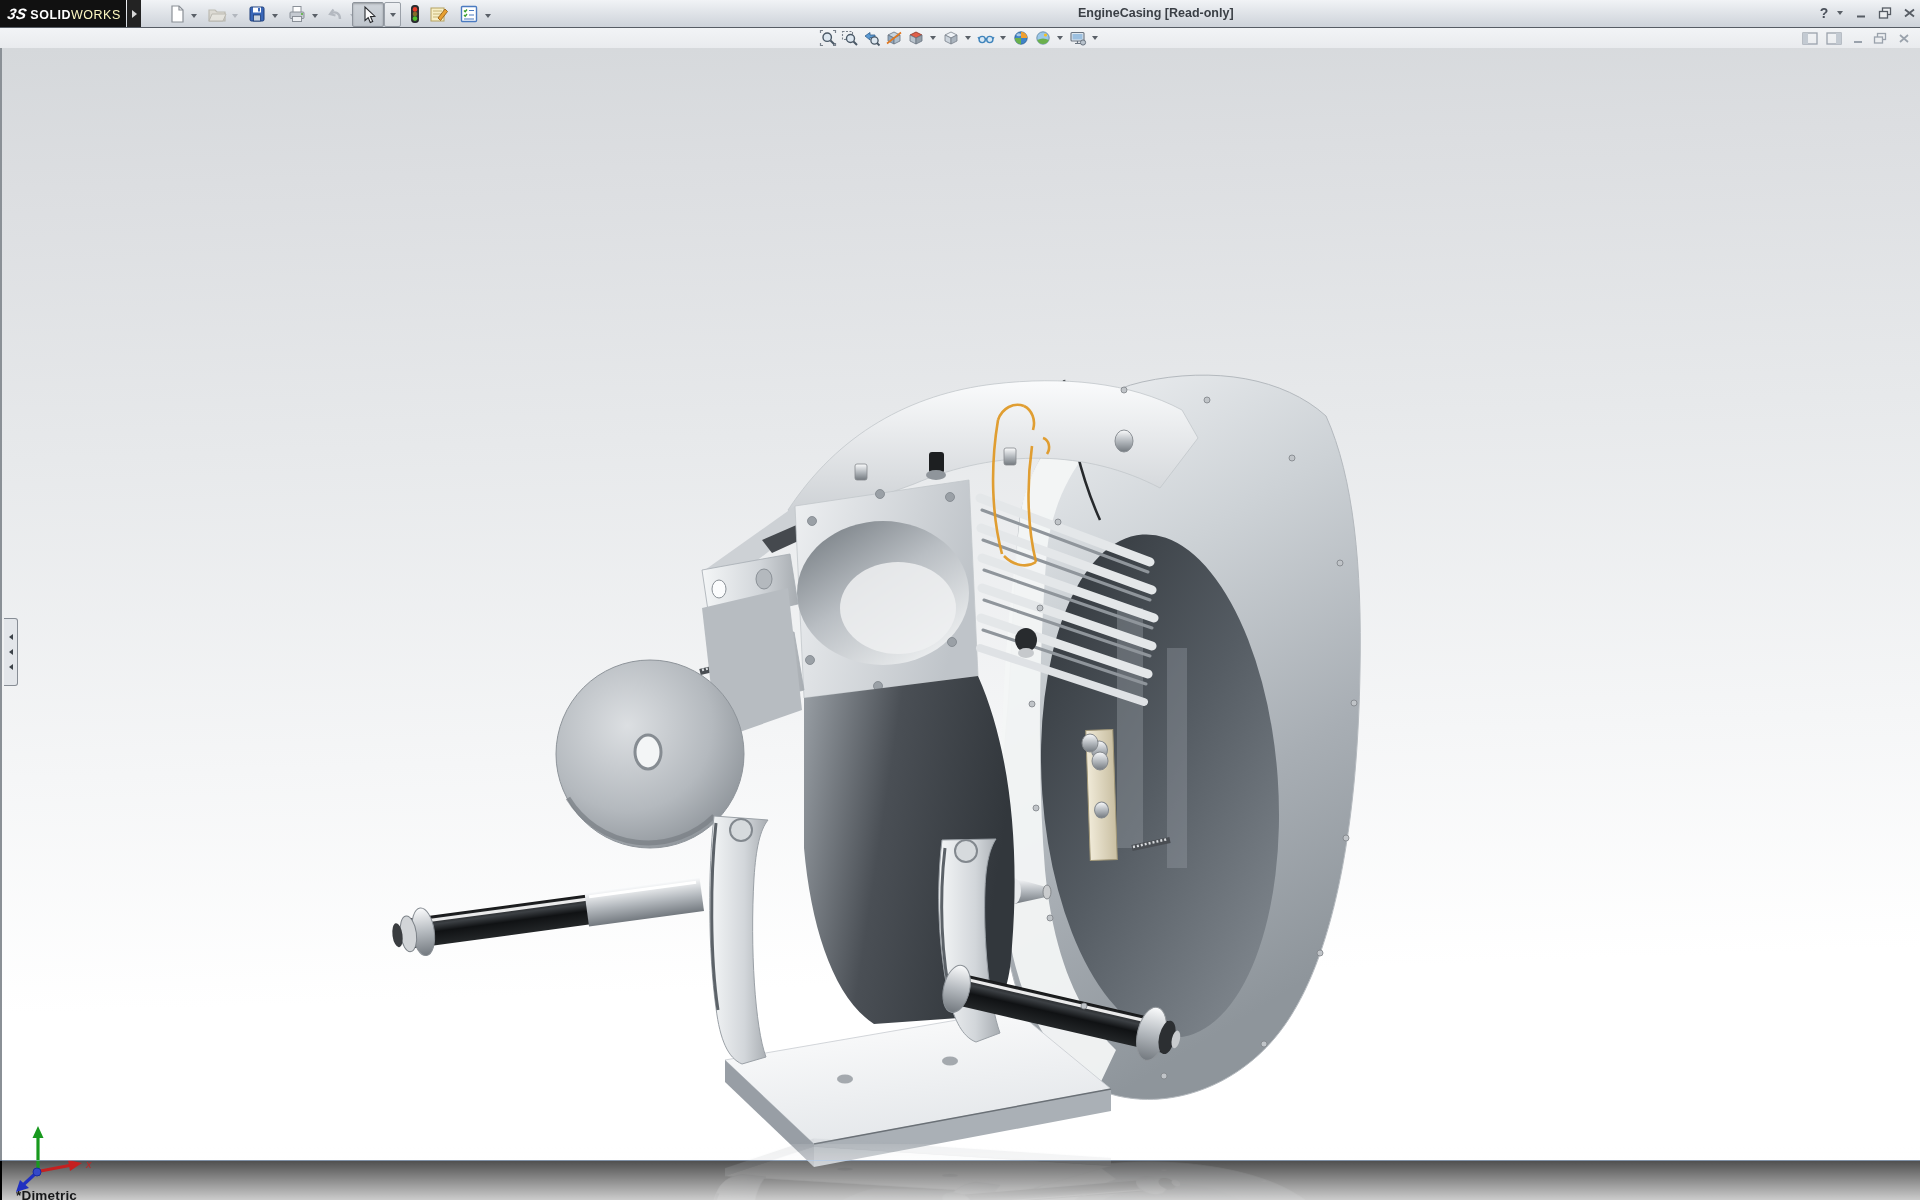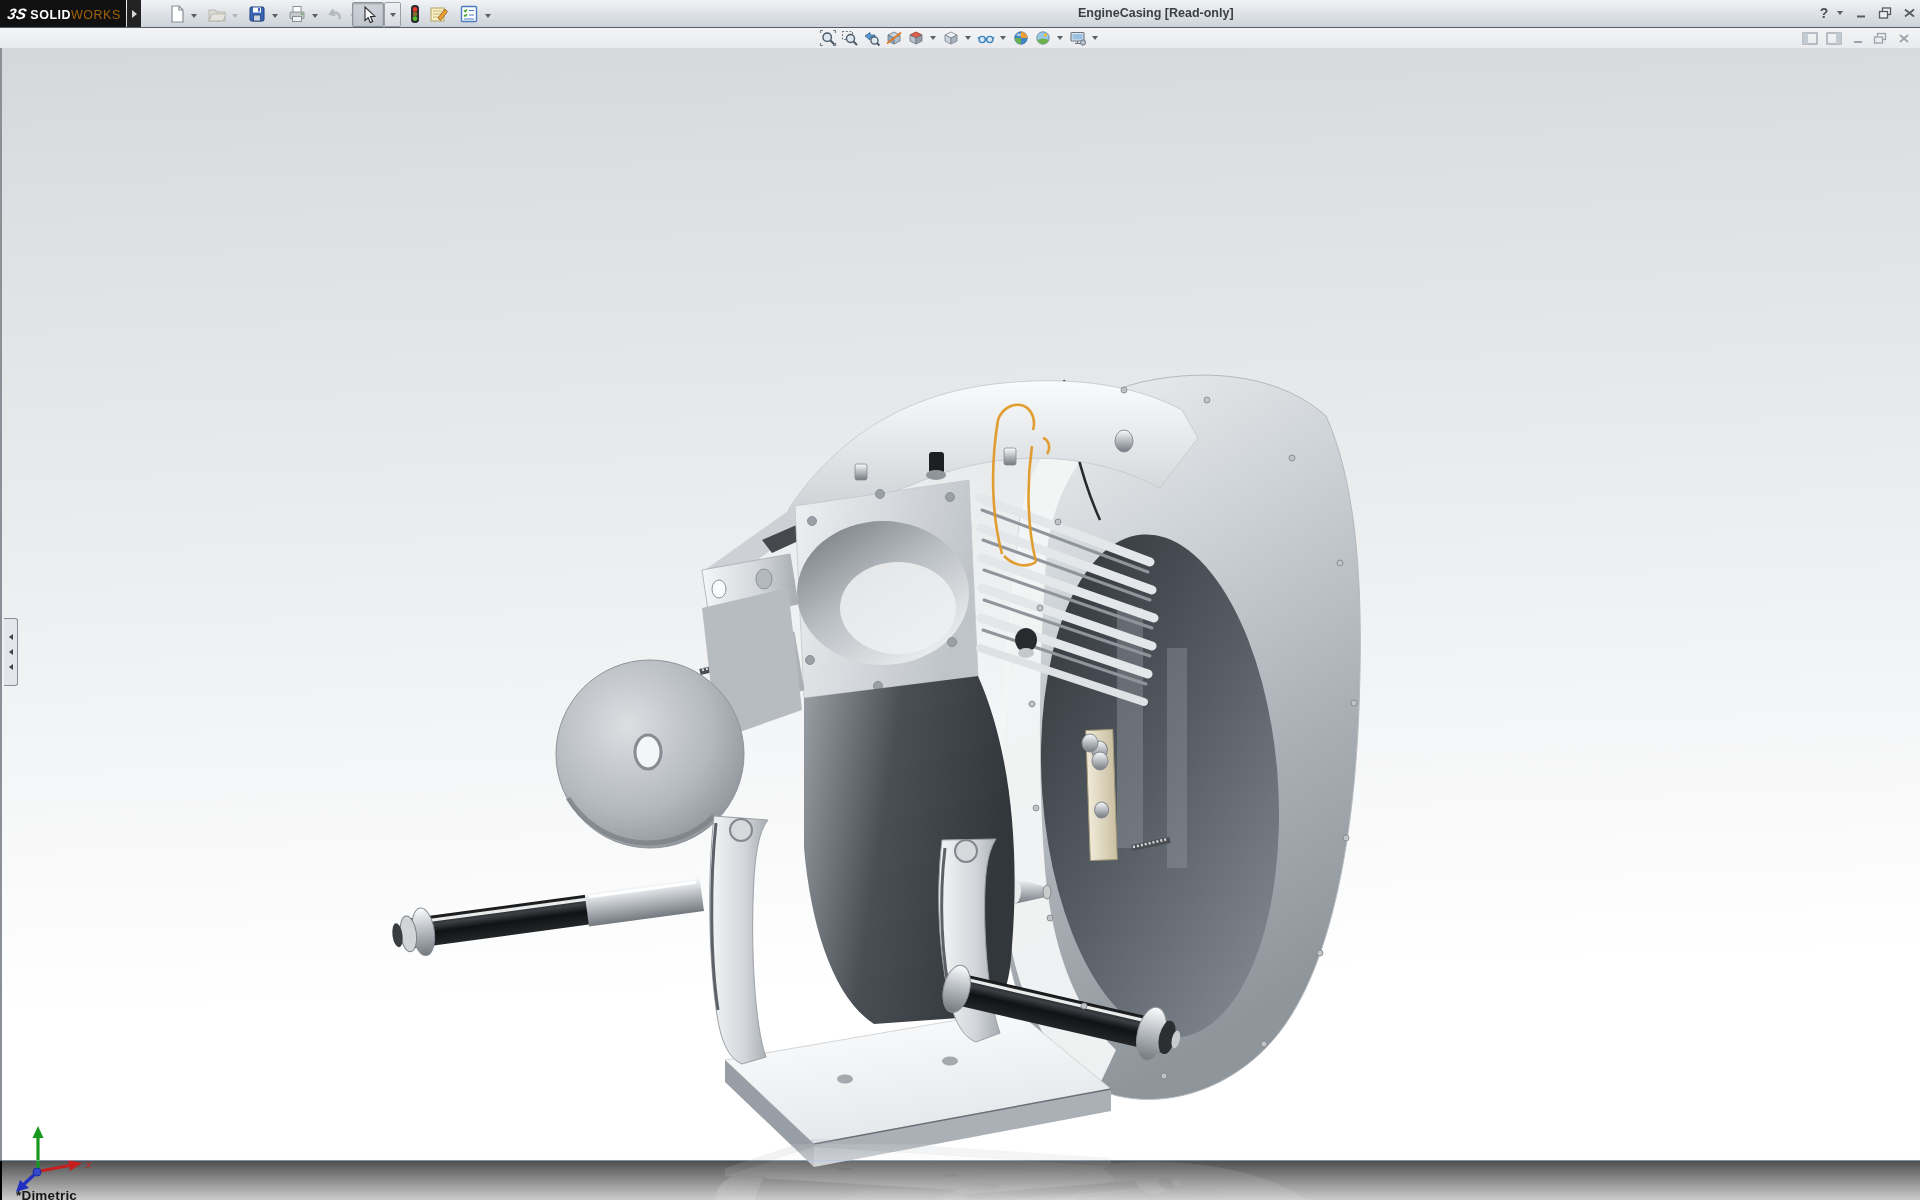--- a/index.html
+++ b/index.html
@@ -7,21 +7,21 @@
           font-family:"Liberation Sans", sans-serif; -webkit-font-smoothing:antialiased;}
 
   
   .titlebar{position:absolute;left:0;top:0;width:1920px;height:27px;
     background:linear-gradient(#f1f3f6,#dde1e6 55%,#ced3da);
     border-bottom:1px solid #565c64; z-index:50;}
   .logo{position:absolute;left:0;top:0;width:126px;height:27px;background:#111;
     display:flex;align-items:center;gap:4px;padding-left:8px;box-sizing:border-box;color:#fff;}
   .logo-mark{font-style:italic;font-weight:700;font-size:15px;transform:skewX(-12deg);}
   .logo-bold{font-weight:700;font-size:12.5px;letter-spacing:.5px;}
-  .logo-light{font-weight:400;font-size:12.5px;letter-spacing:.5px;color:#a16207;}
+  .logo-light{font-weight:400;font-size:12.5px;letter-spacing:.5px;color:#fef9c3;}
   .logo-tab{position:absolute;left:127px;top:0;width:14px;height:27px;background:#232323;
     display:flex;align-items:center;justify-content:center;}
   .tri-right{width:0;height:0;border-top:4px solid transparent;border-bottom:4px solid transparent;border-left:5px solid #d8d8d8;}
   .tb-item{position:absolute;top:3px;width:22px;height:22px;display:flex;align-items:center;justify-content:center;}
   .dd{position:absolute;top:11px;width:10px;height:10px;display:flex;align-items:center;justify-content:center;}
   .tri-down{width:0;height:0;border-left:3.5px solid transparent;border-right:3.5px solid transparent;border-top:4px solid #5a6068;}
   .tri-down.dim{border-top-color:#b2b7be;}
   .sel-box{position:absolute;left:352px;top:2px;width:30px;height:23px;background:linear-gradient(#cfd4da,#bfc5cc);
     border:1px solid #8e949c;border-radius:2px;box-shadow:inset 0 1px 2px rgba(0,0,0,.25);
     display:flex;align-items:center;justify-content:center;}

